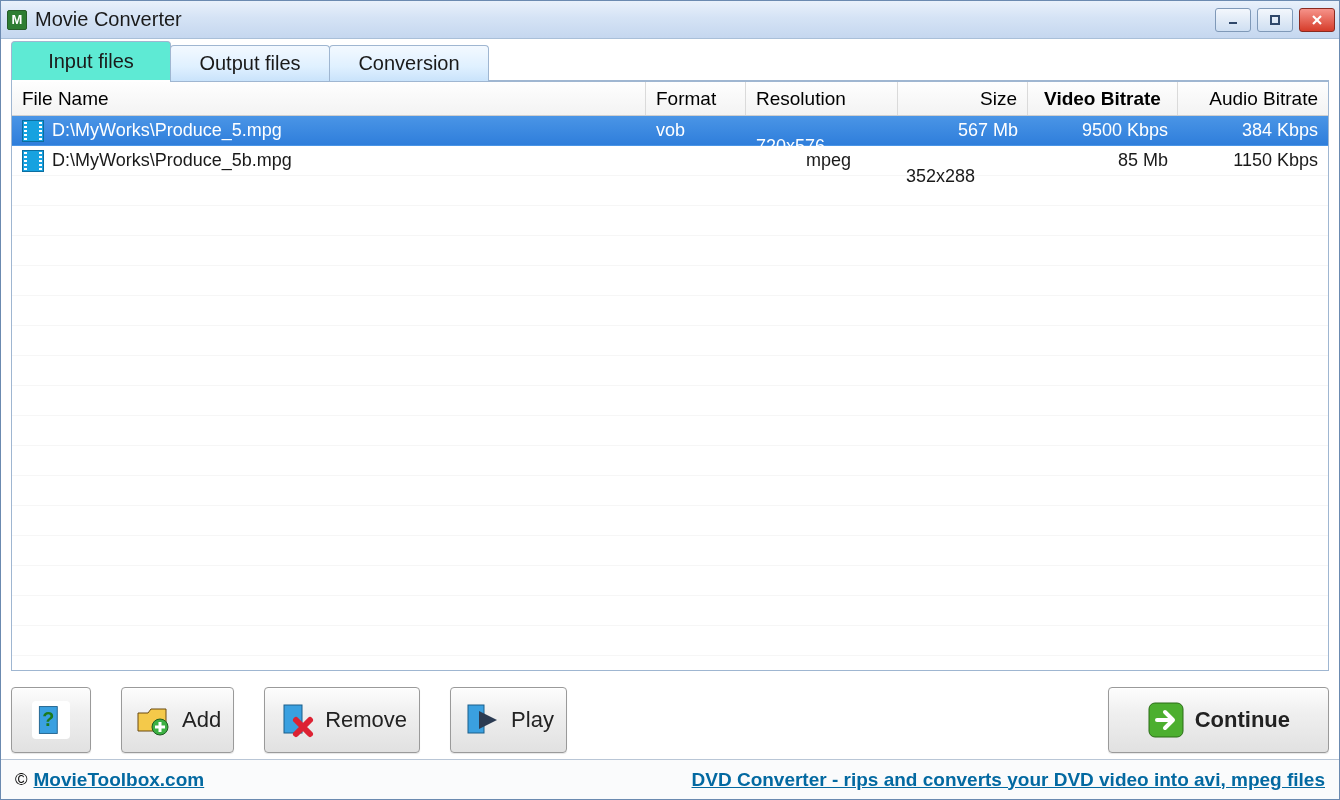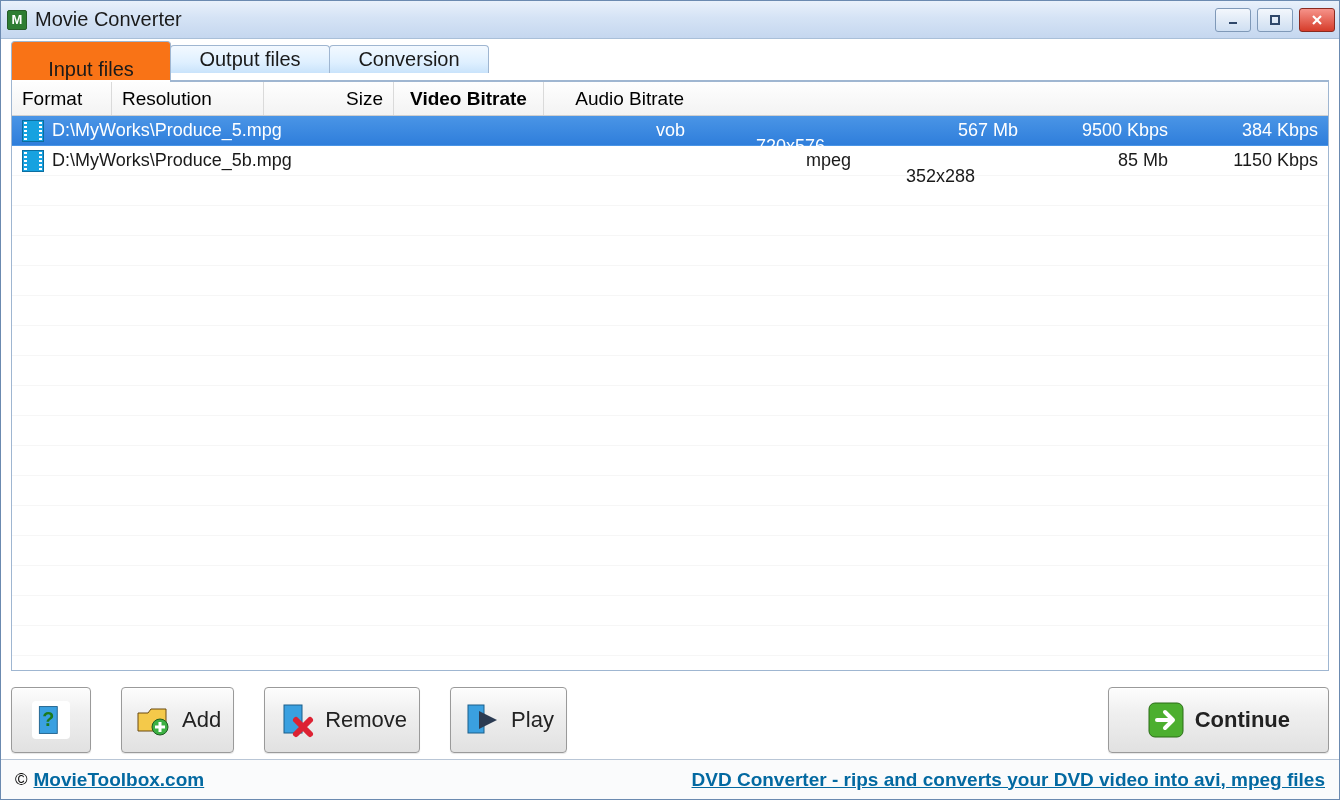--- a/index.html
+++ b/index.html
@@ -62,42 +62,41 @@
   }
   .tabstrip::after{
     content:'';
     position:absolute;
     left:10px; right:10px; bottom:0;
     height:1px; background:#9fb6d1;
     z-index:0;
   }
   .tab {
     min-width:160px;
-    height:28px;
+    height:36px;
     padding:0 24px;
     border:1px solid #9fb6d1;
     border-bottom:none;
     background: linear-gradient(to bottom,#f3f9ff 0%, #dff0ff 60%, #c9e3fb 100%);
     display:flex; align-items:center; justify-content:center;
     font-size:20px;
     color:#1a1a1a;
     margin-right:-1px;
     cursor:pointer;
     position:relative;
     border-top-left-radius:4px;
     border-top-right-radius:4px;
     z-index:1;
   }
   .tab.active {
-    background:#f97316;
+    background:#5eead4;
     font-weight:500;
     height:40px;
     margin-top:-4px;
     z-index:2;
-    align-items:flex-end;
   }
   .tab.active::after{
     content:'';
     position:absolute; left:0; right:0; bottom:-1px; height:2px; background:#fff;
   }
   
   .client {
     flex:1;
     padding:0 10px 8px 10px;
     display:flex;
@@ -264,20 +263,23 @@
     </div>
     <div class="tab">
       <span>Conversion</span>
     </div>
   </div>
 
   <div class="client">
 
     <div class="listview">
       <div class="listheader">
+        <div class="col filename">
+            <span>File Name</span>
+          </div>
         <div class="col format">
             <span>Format</span>
           </div>
         <div class="col resolution">
             <span>Resolution</span>
           </div>
         <div class="col size">
             <span>Size</span>
           </div>
         <div class="col vbitrate">

